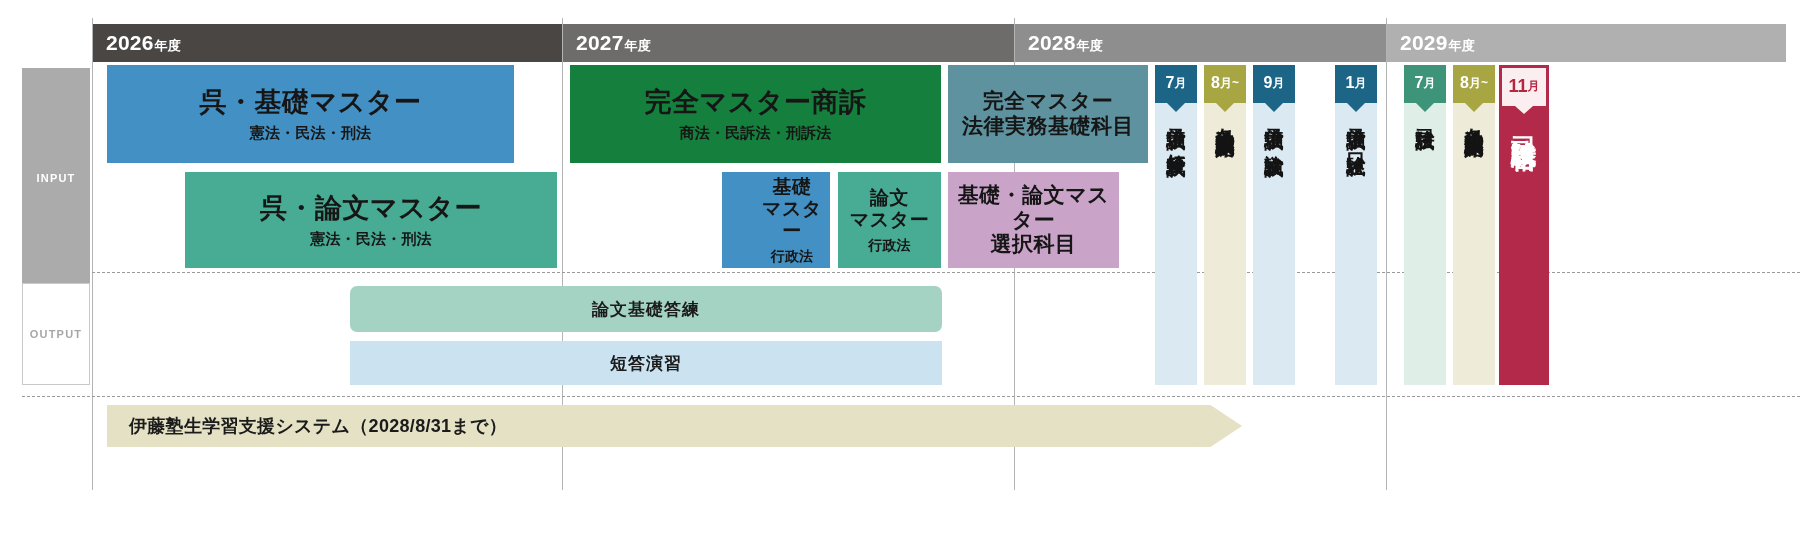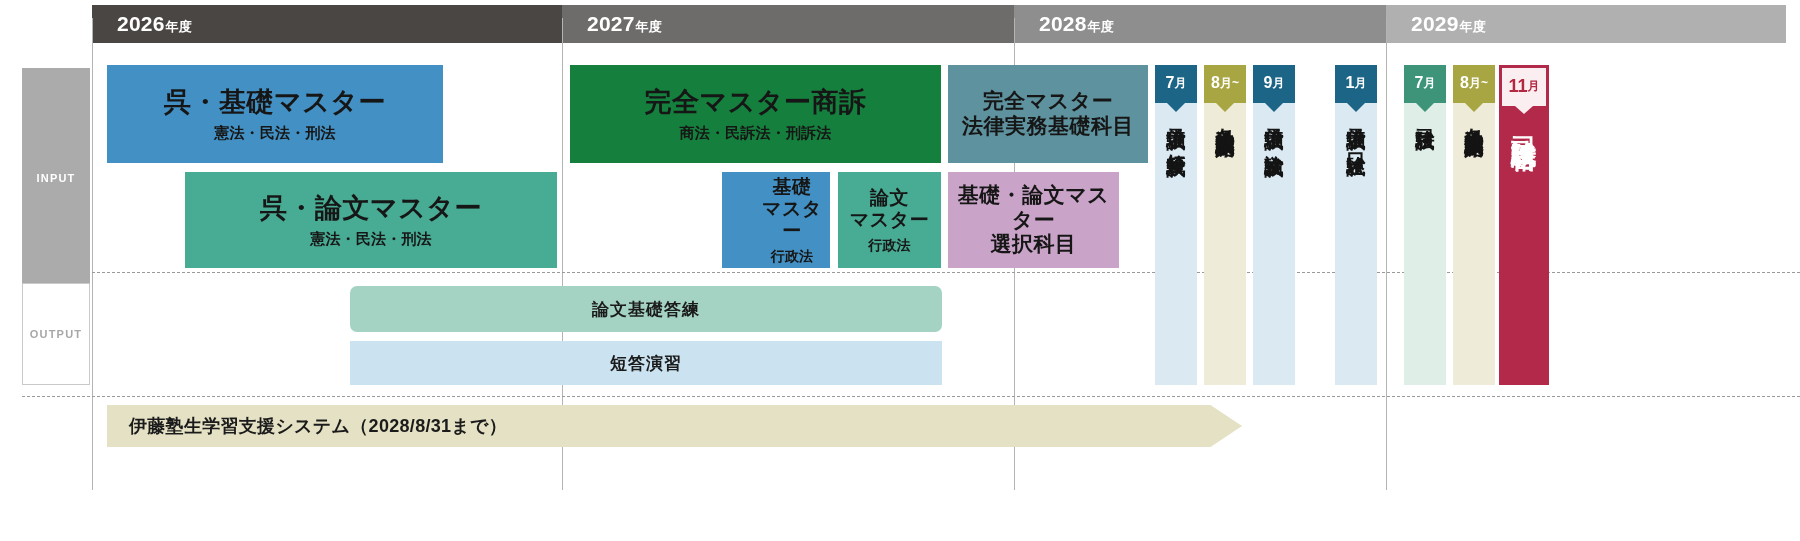--- a/index.html
+++ b/index.html
@@ -5,21 +5,21 @@
   * { box-sizing: border-box; margin: 0; padding: 0; }
   html, body {
     width: 1800px; height: 541px;
     background: #ffffff;
     font-family: "Liberation Sans", "DejaVu Sans", sans-serif;
     overflow: hidden;
   }
   #stage { position: relative; width: 1800px; height: 541px; }
 
   
-  .year-band { position: absolute; top: 5px; height: 38px; display: flex; align-items: center; padding-left: 11px; }
+  .year-band { position: absolute; top: 24px; height: 38px; display: flex; align-items: center; }
   .year-band .yr { color:#fff; font-weight: 700; font-size: 21px; letter-spacing: .2px; padding-left: 14px;
                    font-family:"Liberation Sans","DejaVu Sans",sans-serif; display:flex; align-items:baseline; }
   .year-band .suffix { font-size: 13px; font-weight: 700; margin-left: 1px; }
 
   
   .rail { position: absolute; width: 68px; display:flex; align-items:center; justify-content:center; }
   .rail span { font-size: 11px; font-weight: 700; letter-spacing: 1.2px; }
   .rail.input  { background:#ababab; color:#ffffff; }
   .rail.output { background:#ffffff; color:#a7a7a7; border:1px solid #c9c9c9; }
 
@@ -102,21 +102,21 @@
   <div class="hsep" style="left:22px; top:272px; width:1778px;"></div>
   <div class="hsep" style="left:22px; top:396px; width:1778px;"></div>
 
   <div class="rail input" style="left:22px; top:68px; height:220px;">
     <span>INPUT</span>
   </div>
   <div class="rail output" style="left:22px; top:283px; height:102px;">
     <span>OUTPUT</span>
   </div>
 
-  <div class="block" style="left:107px; top:65px; width:336px; height:98px; background:#4391c4;">
+  <div class="block" style="left:107px; top:65px; width:407px; height:98px; background:#4391c4;">
     <div class="t" style="font-size:27px;">呉・基礎マスター</div>
     <div class="s" style="font-size:15px;">憲法・民法・刑法</div>
   </div>
 
   <div class="block" style="left:185px; top:172px; width:372px; height:96px; background:#48ab94;">
     <div class="t" style="font-size:27px;">呉・論文マスター</div>
     <div class="s" style="font-size:15px;">憲法・民法・刑法</div>
   </div>
 
   <div class="block" style="left:570px; top:65px; width:371px; height:98px; background:#15803d;">

